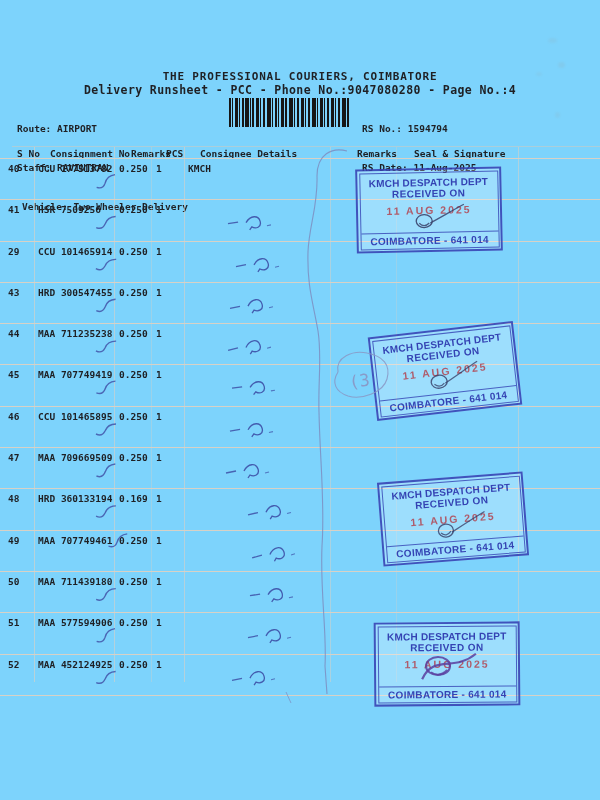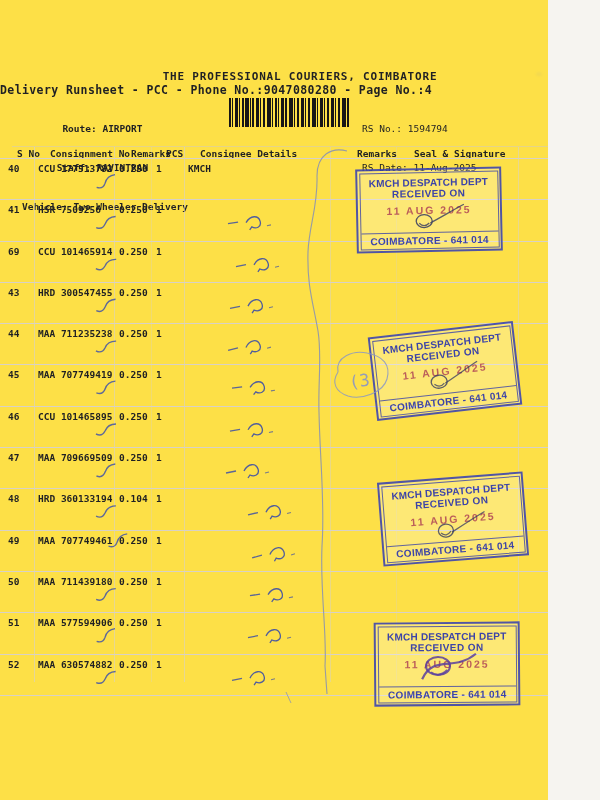--- a/index.html
+++ b/index.html
@@ -1,24 +1,24 @@
 <!DOCTYPE html>
 <html><head>
 <meta charset="utf-8">
 <style>
   html,body{margin:0;padding:0;}
   body{width:600px;height:800px;background:#f6f4f0;font-family:"DejaVu Sans Mono","Liberation Mono",monospace;}
-  .page{position:absolute;inset:0;width:548px;height:800px;background:#fde047;overflow:hidden;color:#1f2024;}
+  .page{position:absolute;inset:0;width:600px;height:800px;background:#7dd3fc;overflow:hidden;color:#1f2024;}
 
   
   .title{position:absolute;top:70px;left:0;width:600px;text-align:center;font-size:11px;font-weight:bold;letter-spacing:.8px;}
-  .subtitle{position:absolute;top:83px;left:0;width:600px;text-align:left;font-size:11.5px;font-weight:bold;letter-spacing:.4px;}
-  .info-left{position:absolute;left:17px;top:96px;font-size:9.5px;font-weight:bold;line-height:13px;white-space:pre;text-align:center;}
+  .subtitle{position:absolute;top:83px;left:0;width:600px;text-align:center;font-size:11.5px;font-weight:bold;letter-spacing:.4px;}
+  .info-left{position:absolute;left:17px;top:96px;font-size:9.5px;font-weight:bold;line-height:13px;white-space:pre;}
   .info-left .l4{padding-left:5px;}
-  .info-right{position:absolute;left:362px;top:96px;font-size:9.5px;font-weight:normal;line-height:13px;white-space:pre;}
+  .info-right{position:absolute;left:362px;top:96px;font-size:9.5px;font-weight:bold;line-height:13px;white-space:pre;}
   .barcode{position:absolute;left:229px;top:98px;width:120px;height:29px;}
 
   
   .thead{position:absolute;left:12px;top:146px;width:600px;height:12px;font-size:9.5px;font-weight:bold;border-top:1px solid rgba(210,202,190,.55);}
   .thead span{position:absolute;top:1px;white-space:pre;}
   .h-sno{left:5px}.h-cons{left:38px}.h-wt{left:119px}.h-pcs{left:154px}.h-cne{left:188px}.h-rem{left:345px}.h-seal{left:402px}
 
   .rows{position:absolute;left:0;top:158px;width:600px;border-top:1px solid #d8d1c6;}
   .row{position:relative;width:600px;height:40.3px;border-bottom:1px solid #d8d1c6;}
   .row .c{position:absolute;top:4px;font-size:9.5px;font-weight:bold;white-space:pre;}
@@ -150,21 +150,21 @@
       <path d="M2,12 C6,14 9,13 11,9 C13,4 18,2 22,2" fill="none" stroke="#4253a8" stroke-width="1.4" opacity=".85"></path>
     </svg>
     <svg class="sig" viewBox="0 0 56 22" style="left: 226px; transform: rotate(3deg);">
       <path d="M2,12 l10,-2" fill="none" stroke="#3d4fa6" stroke-width="1.3" opacity=".85"></path>
       <path d="M20,10 C24,2 32,2 34,8 C36,14 30,16 26,14 l-2,3" fill="none" stroke="#3d4fa6" stroke-width="1.3" opacity=".9"></path>
       <path d="M41,12 l4,-1" fill="none" stroke="#3d4fa6" stroke-width="1.1" opacity=".7"></path>
     </svg>
   </div>
 
   <div class="row">
-    <span class="c c-sno">69</span>
+    <span class="c c-sno">29</span>
     <span class="c c-cons">CCU 101465914</span>
     <span class="c c-wt">0.250</span>
     <span class="c c-pcs">1</span>
     <span class="c c-cne"></span>
     <svg class="tick" viewBox="0 0 24 16" style="transform: rotate(2deg);">
       <path d="M2,12 C6,14 9,13 11,9 C13,4 18,2 22,2" fill="none" stroke="#4253a8" stroke-width="1.4" opacity=".85"></path>
     </svg>
     <svg class="sig" viewBox="0 0 56 22" style="left: 234px; transform: rotate(1deg);">
       <path d="M2,12 l10,-2" fill="none" stroke="#3d4fa6" stroke-width="1.3" opacity=".85"></path>
       <path d="M20,10 C24,2 32,2 34,8 C36,14 30,16 26,14 l-2,3" fill="none" stroke="#3d4fa6" stroke-width="1.3" opacity=".9"></path>
@@ -248,21 +248,21 @@
     <svg class="sig" viewBox="0 0 56 22" style="left: 224px; transform: rotate(0deg);">
       <path d="M2,12 l10,-2" fill="none" stroke="#3d4fa6" stroke-width="1.3" opacity=".85"></path>
       <path d="M20,10 C24,2 32,2 34,8 C36,14 30,16 26,14 l-2,3" fill="none" stroke="#3d4fa6" stroke-width="1.3" opacity=".9"></path>
       <path d="M41,12 l4,-1" fill="none" stroke="#3d4fa6" stroke-width="1.1" opacity=".7"></path>
     </svg>
   </div>
 
   <div class="row">
     <span class="c c-sno">48</span>
     <span class="c c-cons">HRD 360133194</span>
-    <span class="c c-wt">0.104</span>
+    <span class="c c-wt">0.169</span>
     <span class="c c-pcs">1</span>
     <span class="c c-cne"></span>
     <svg class="tick" viewBox="0 0 24 16" style="transform: rotate(-1deg);">
       <path d="M2,12 C6,14 9,13 11,9 C13,4 18,2 22,2" fill="none" stroke="#4253a8" stroke-width="1.4" opacity=".85"></path>
     </svg>
     <svg class="sig" viewBox="0 0 56 22" style="left: 246px; transform: rotate(-2deg);">
       <path d="M2,12 l10,-2" fill="none" stroke="#3d4fa6" stroke-width="1.3" opacity=".85"></path>
       <path d="M20,10 C24,2 32,2 34,8 C36,14 30,16 26,14 l-2,3" fill="none" stroke="#3d4fa6" stroke-width="1.3" opacity=".9"></path>
       <path d="M41,12 l4,-1" fill="none" stroke="#3d4fa6" stroke-width="1.1" opacity=".7"></path>
     </svg>
@@ -311,21 +311,21 @@
     </svg>
     <svg class="sig" viewBox="0 0 56 22" style="left: 246px; transform: rotate(1deg);">
       <path d="M2,12 l10,-2" fill="none" stroke="#3d4fa6" stroke-width="1.3" opacity=".85"></path>
       <path d="M20,10 C24,2 32,2 34,8 C36,14 30,16 26,14 l-2,3" fill="none" stroke="#3d4fa6" stroke-width="1.3" opacity=".9"></path>
       <path d="M41,12 l4,-1" fill="none" stroke="#3d4fa6" stroke-width="1.1" opacity=".7"></path>
     </svg>
   </div>
 
   <div class="row">
     <span class="c c-sno">52</span>
-    <span class="c c-cons">MAA 630574882</span>
+    <span class="c c-cons">MAA 452124925</span>
     <span class="c c-wt">0.250</span>
     <span class="c c-pcs">1</span>
     <span class="c c-cne"></span>
     <svg class="tick" viewBox="0 0 24 16" style="transform: rotate(-3deg);">
       <path d="M2,12 C6,14 9,13 11,9 C13,4 18,2 22,2" fill="none" stroke="#4253a8" stroke-width="1.4" opacity=".85"></path>
     </svg>
     <svg class="sig" viewBox="0 0 56 22" style="left: 230px; transform: rotate(-1deg);">
       <path d="M2,12 l10,-2" fill="none" stroke="#3d4fa6" stroke-width="1.3" opacity=".85"></path>
       <path d="M20,10 C24,2 32,2 34,8 C36,14 30,16 26,14 l-2,3" fill="none" stroke="#3d4fa6" stroke-width="1.3" opacity=".9"></path>
       <path d="M41,12 l4,-1" fill="none" stroke="#3d4fa6" stroke-width="1.1" opacity=".7"></path>

